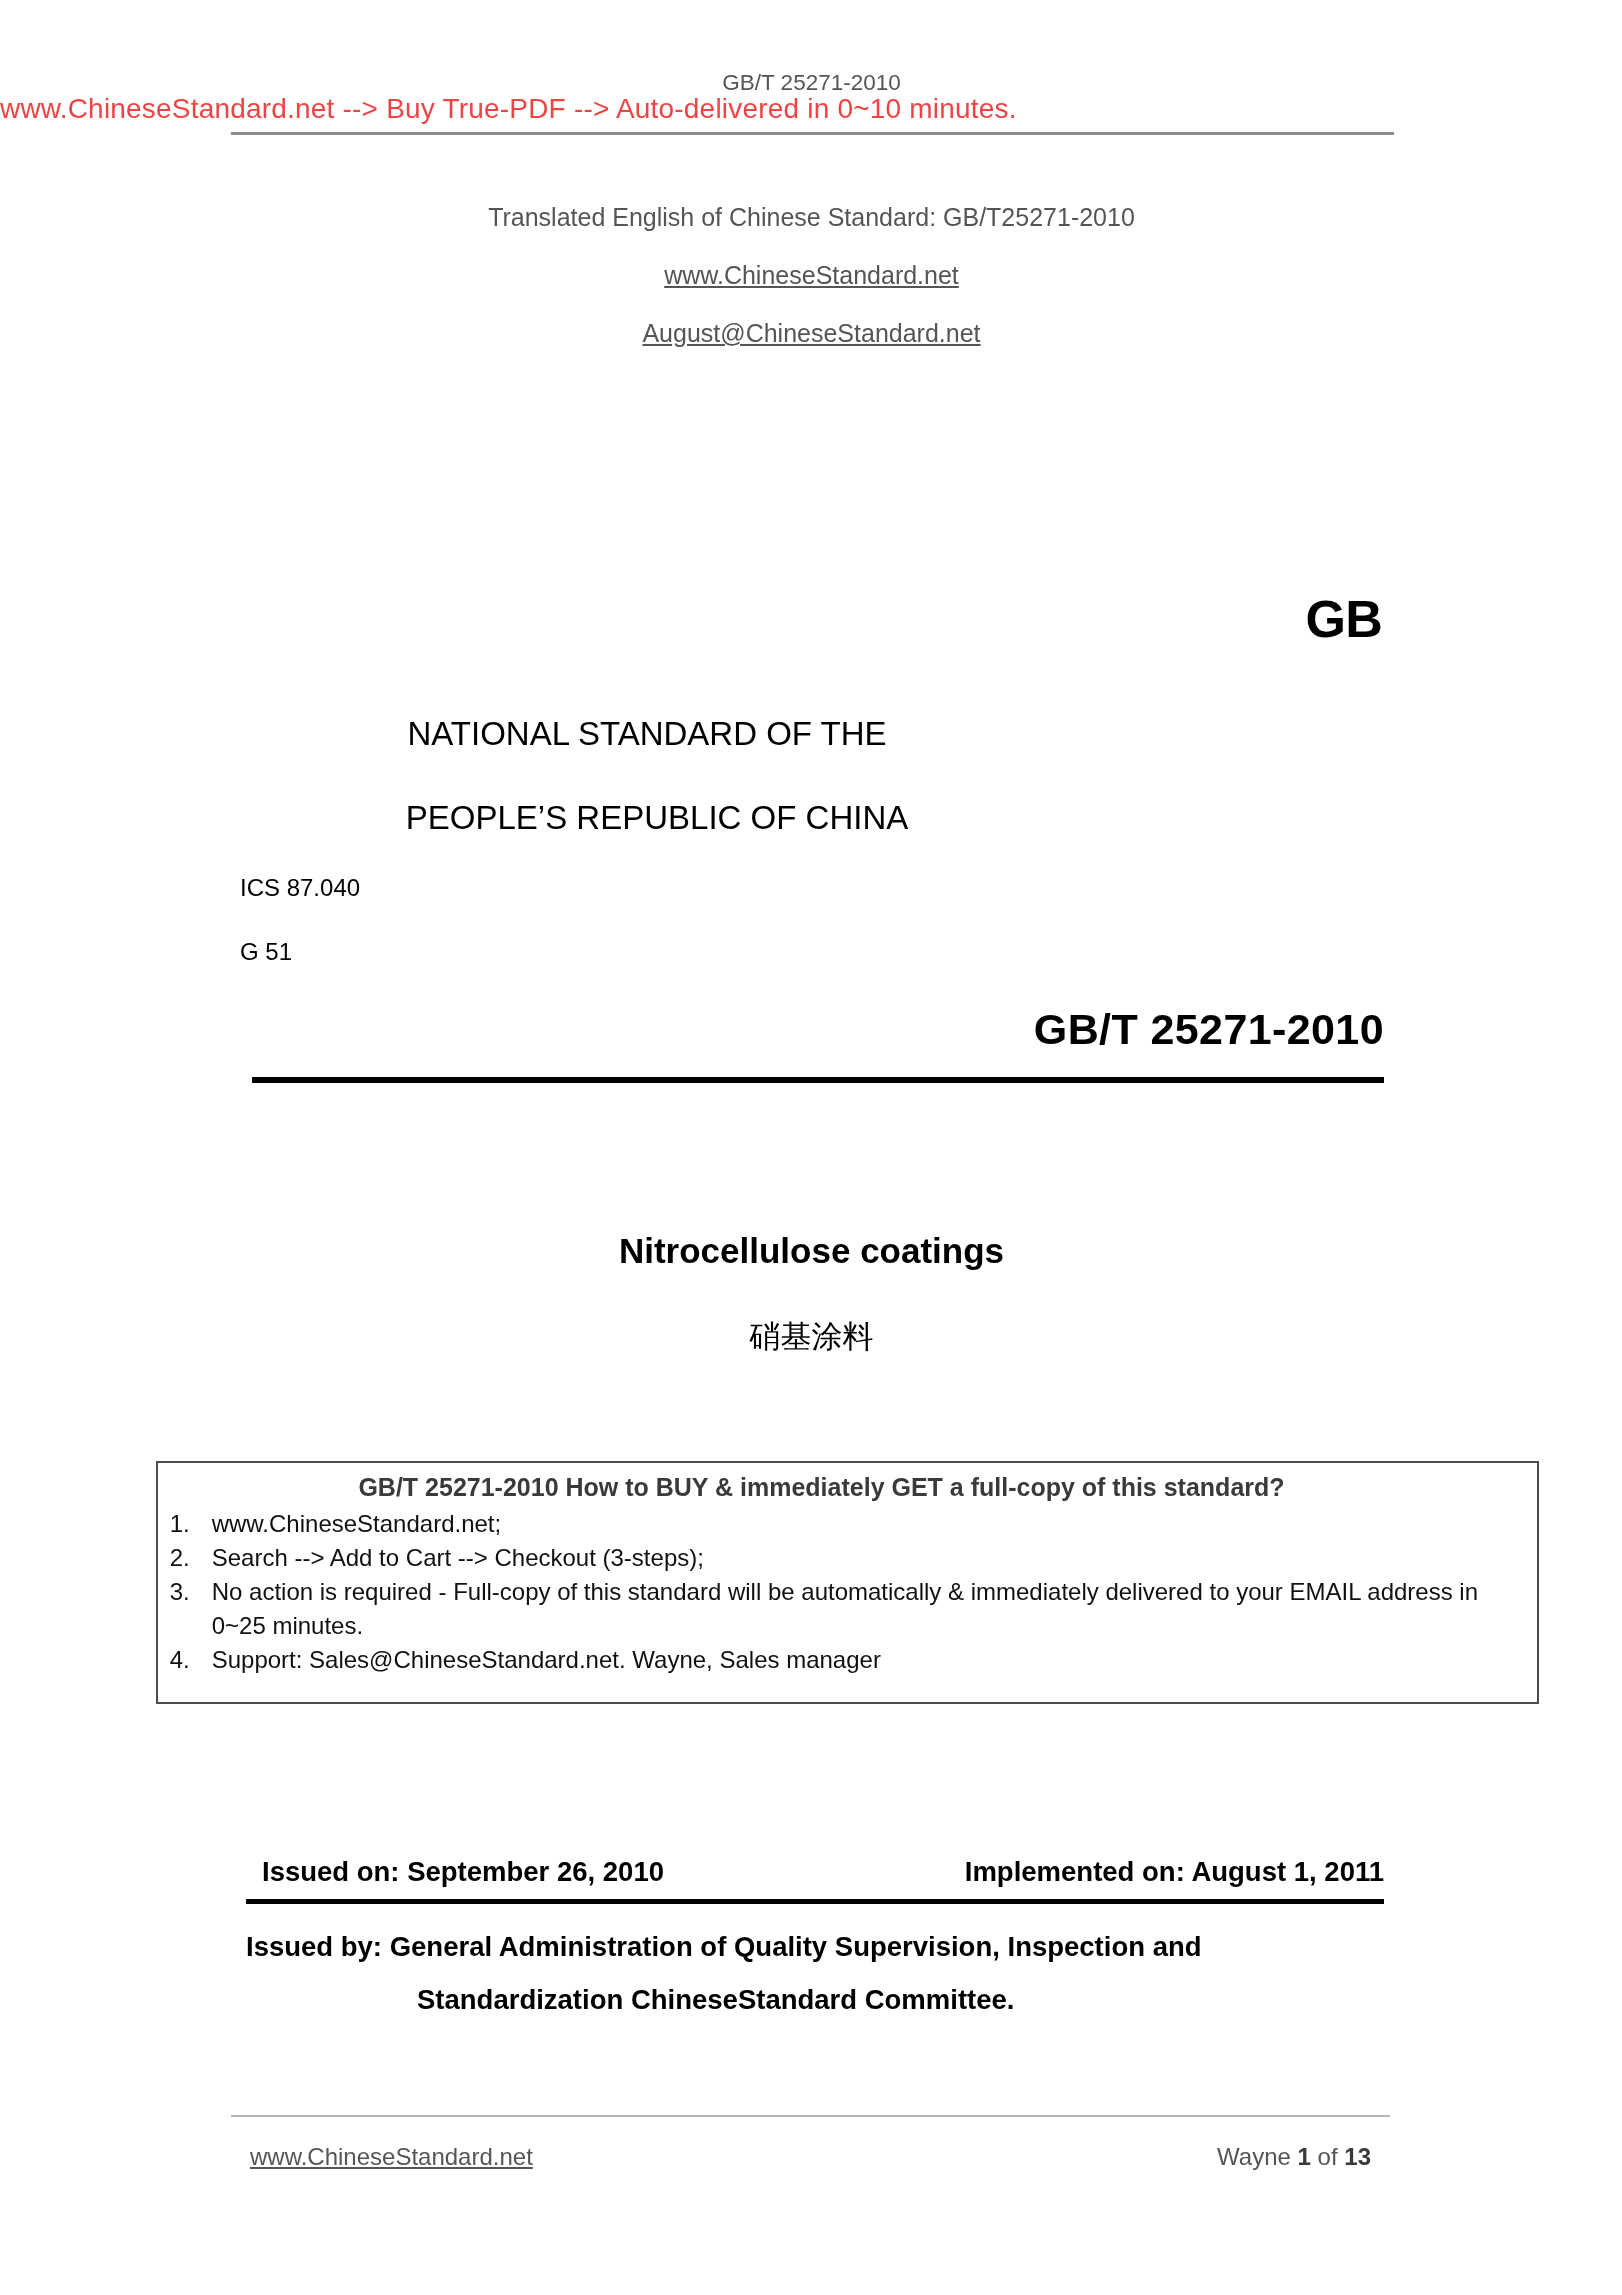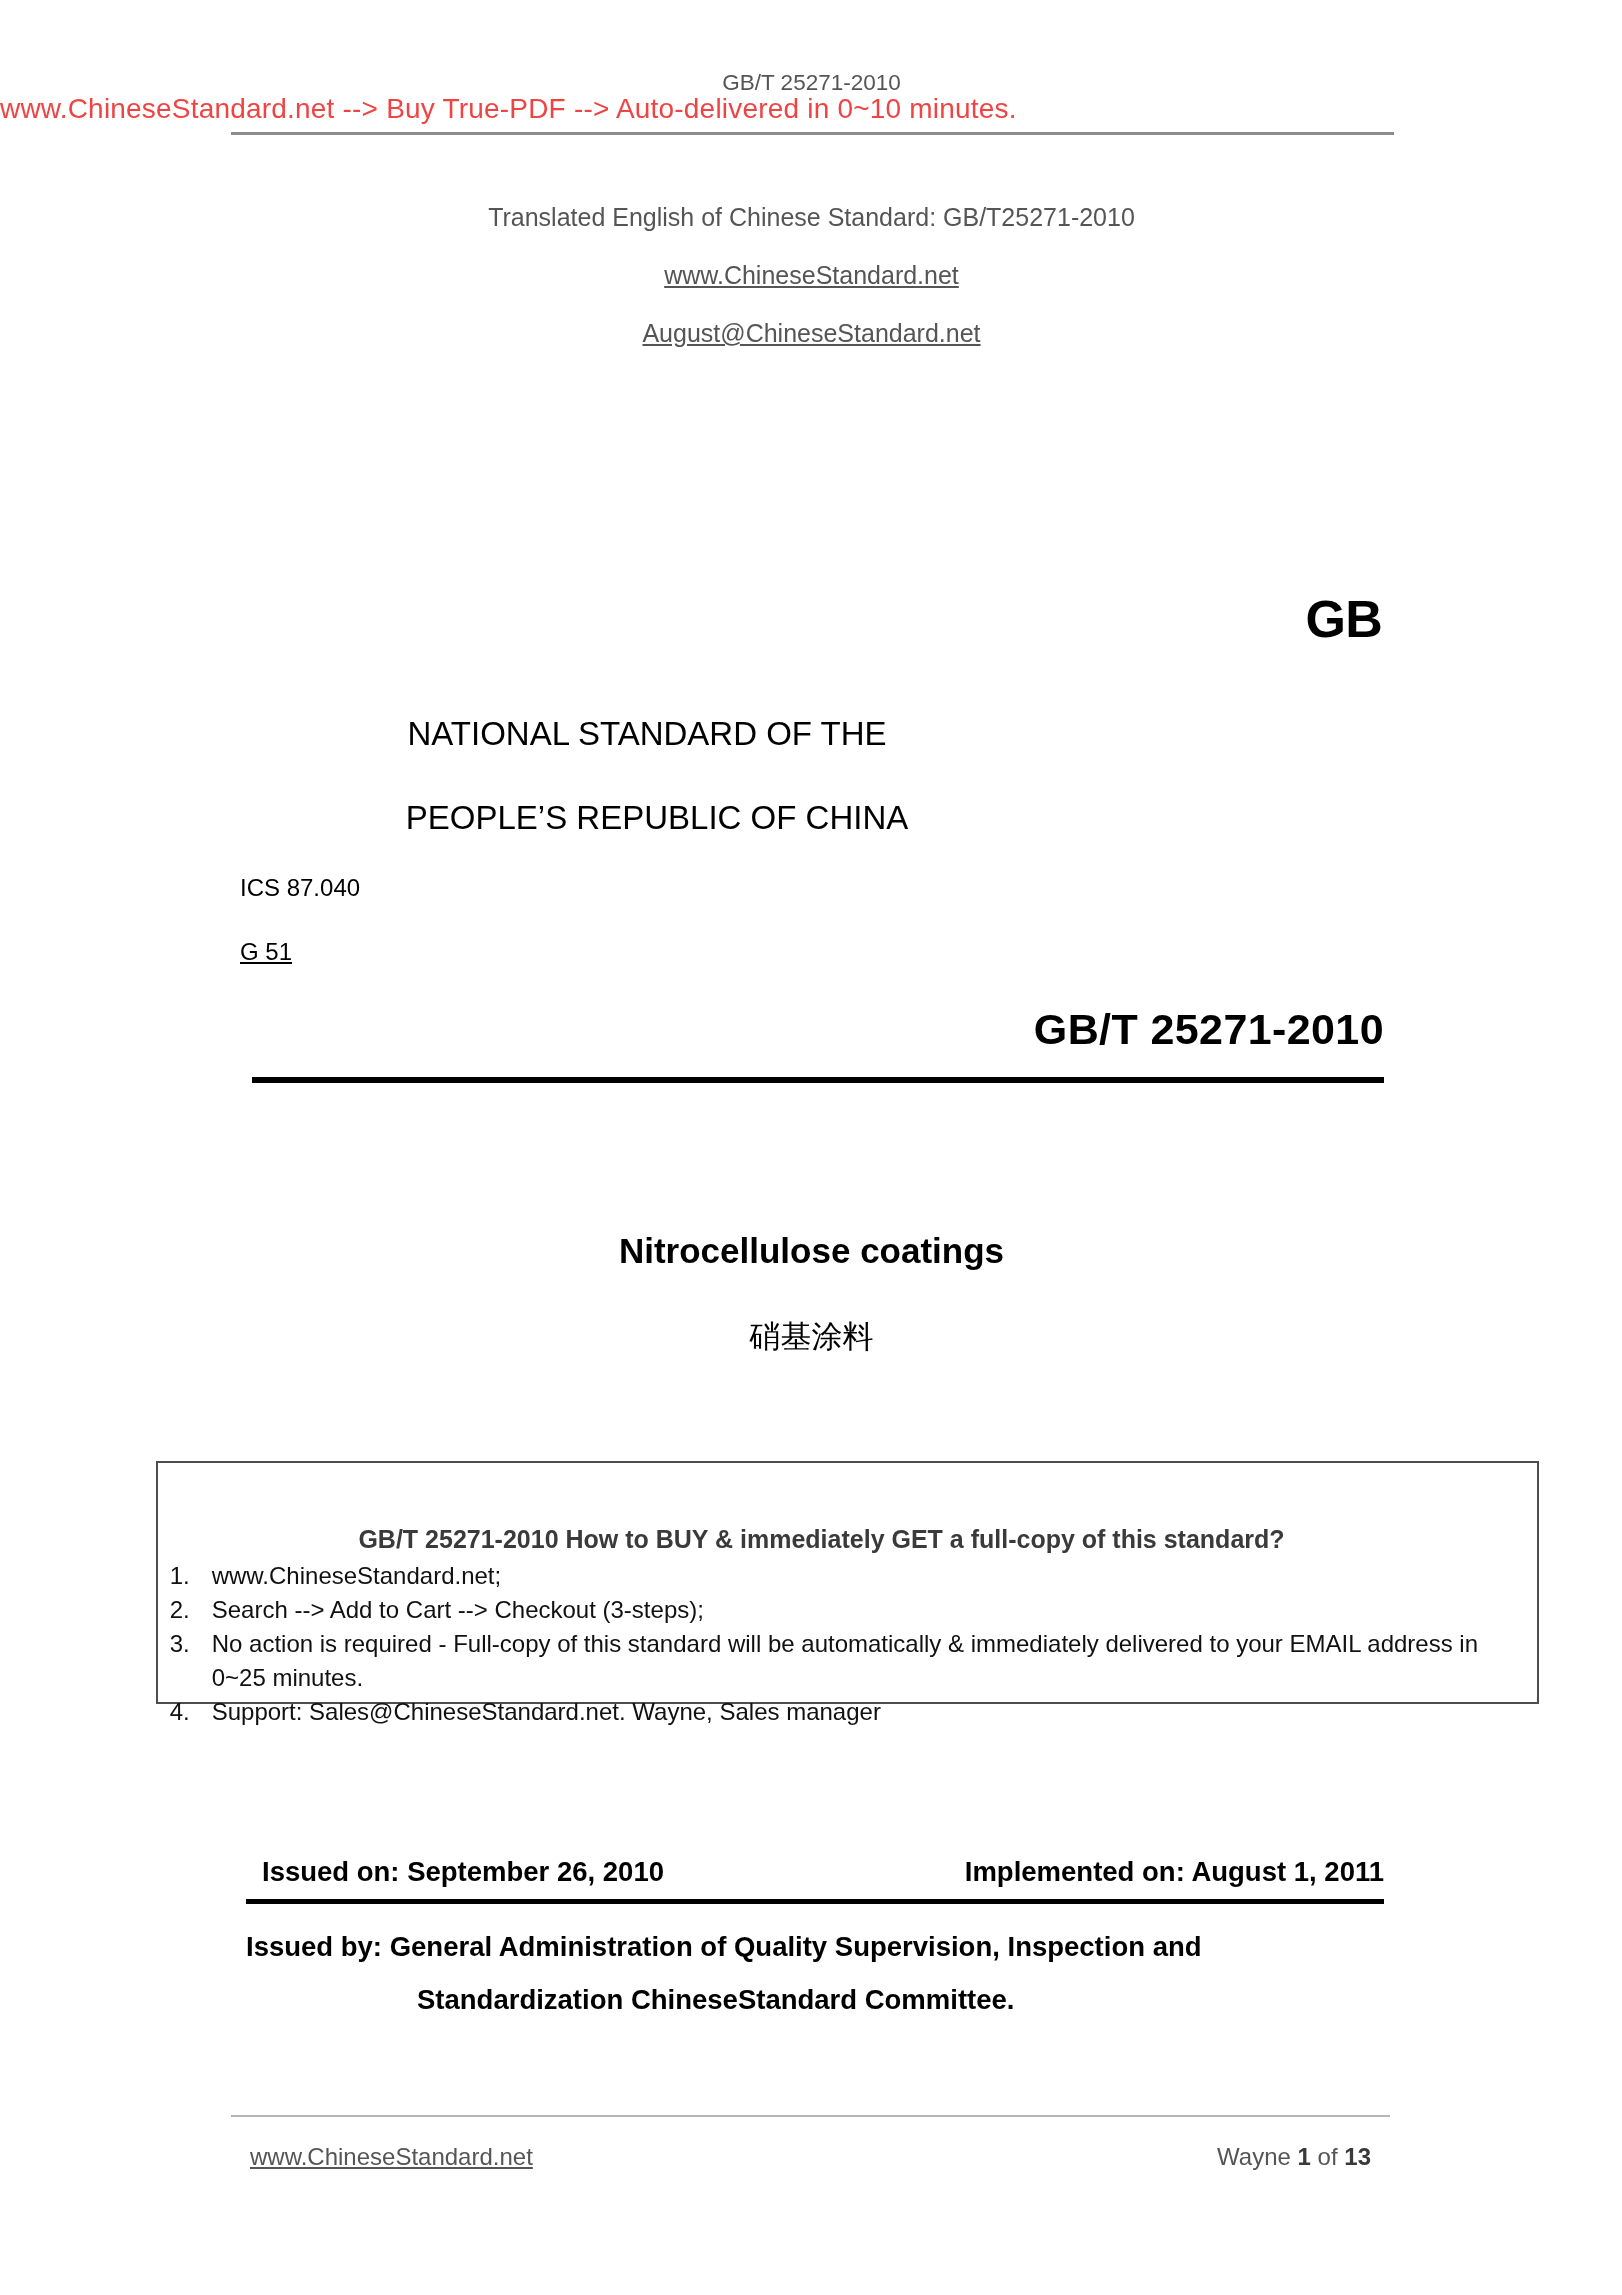--- a/index.html
+++ b/index.html
@@ -109,21 +109,20 @@
     top: 873px;
     font-size: 24px;
     line-height: 30px;
   }
   .class-code {
     position: absolute;
     left: 240px;
     top: 937px;
     font-size: 24px;
     line-height: 30px;
-    text-decoration: underline;
   }
 
   
   .std-number {
     position: absolute;
     left: 0;
     top: 1003px;
     width: 1384px;
     text-align: right;
     font-size: 43px;
@@ -173,23 +172,22 @@
     box-sizing: border-box;
     background: #ffffff;
   }
   .buy-title {
     display: block;
     text-align: center;
     font-size: 25px;
     font-weight: bold;
     color: #3a3a3a;
     line-height: 33px;
-    padding-top: 24px;
+    padding-top: 8px;
     padding-right: 52px;
-    margin-top: 36px;
   }
   .buy-list {
     margin: 0;
     padding: 3.3px 11.7px 0 11.7px;
     list-style: none;
   }
   .buy-item {
     position: relative;
     font-size: 24px;
     line-height: 34px;

